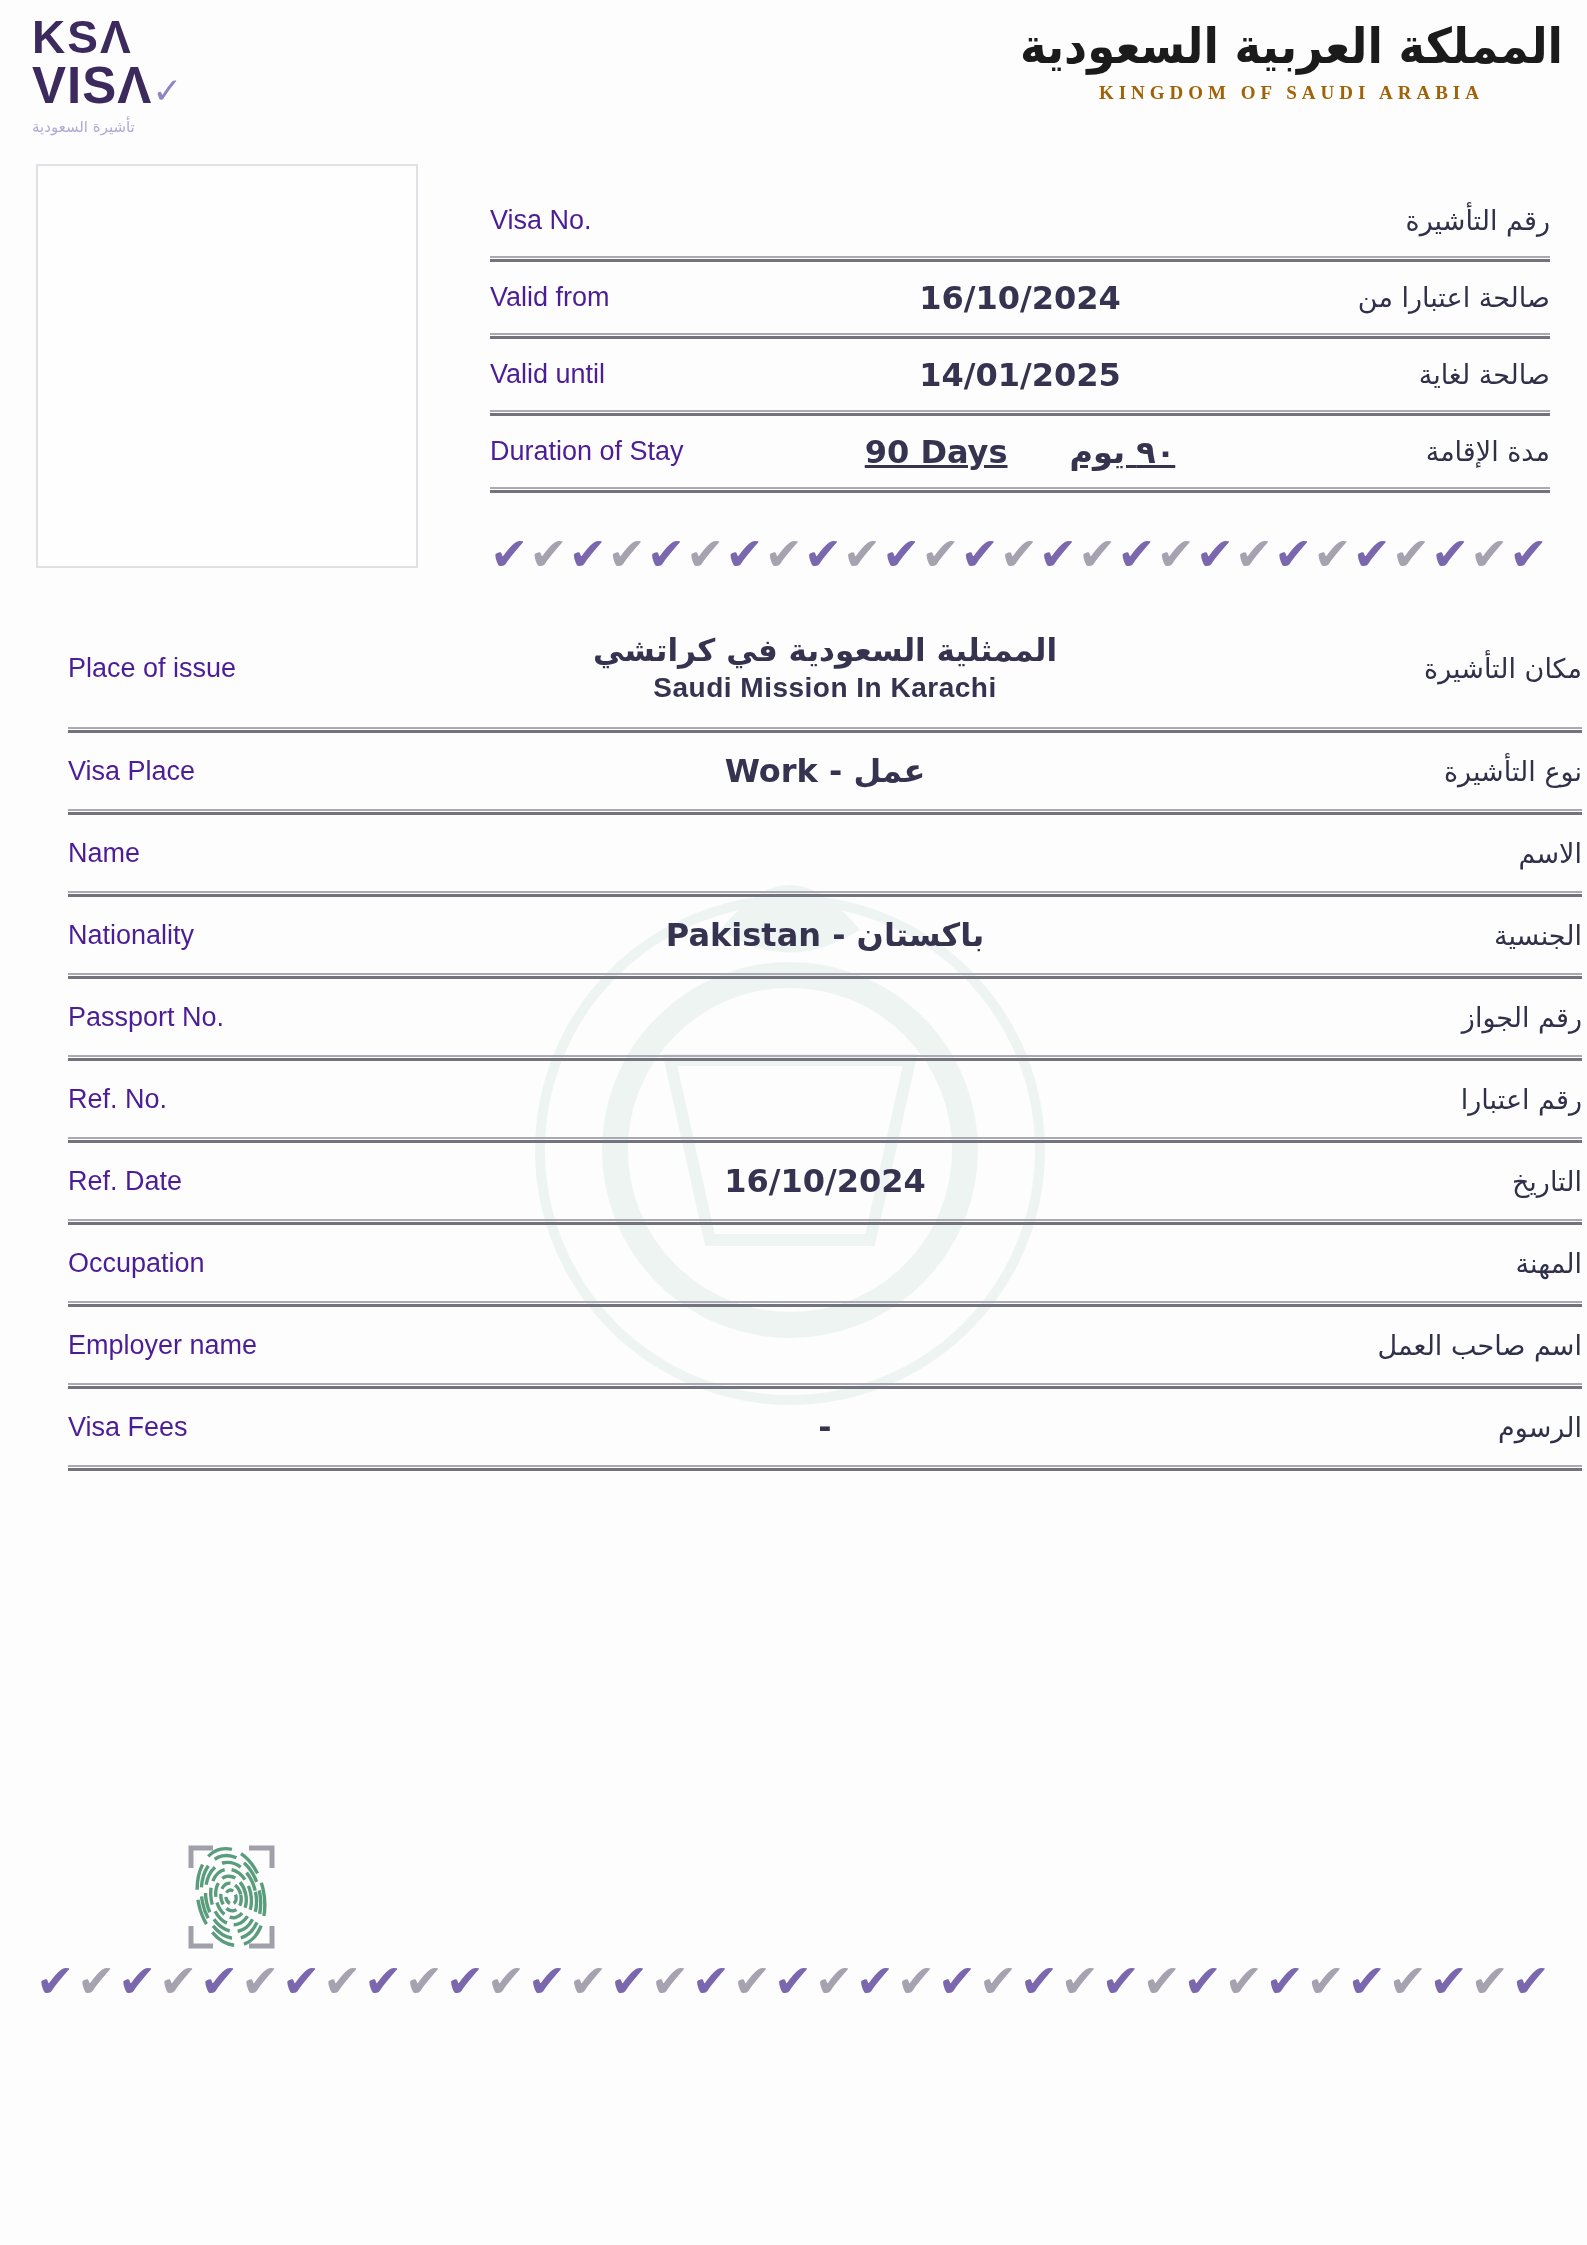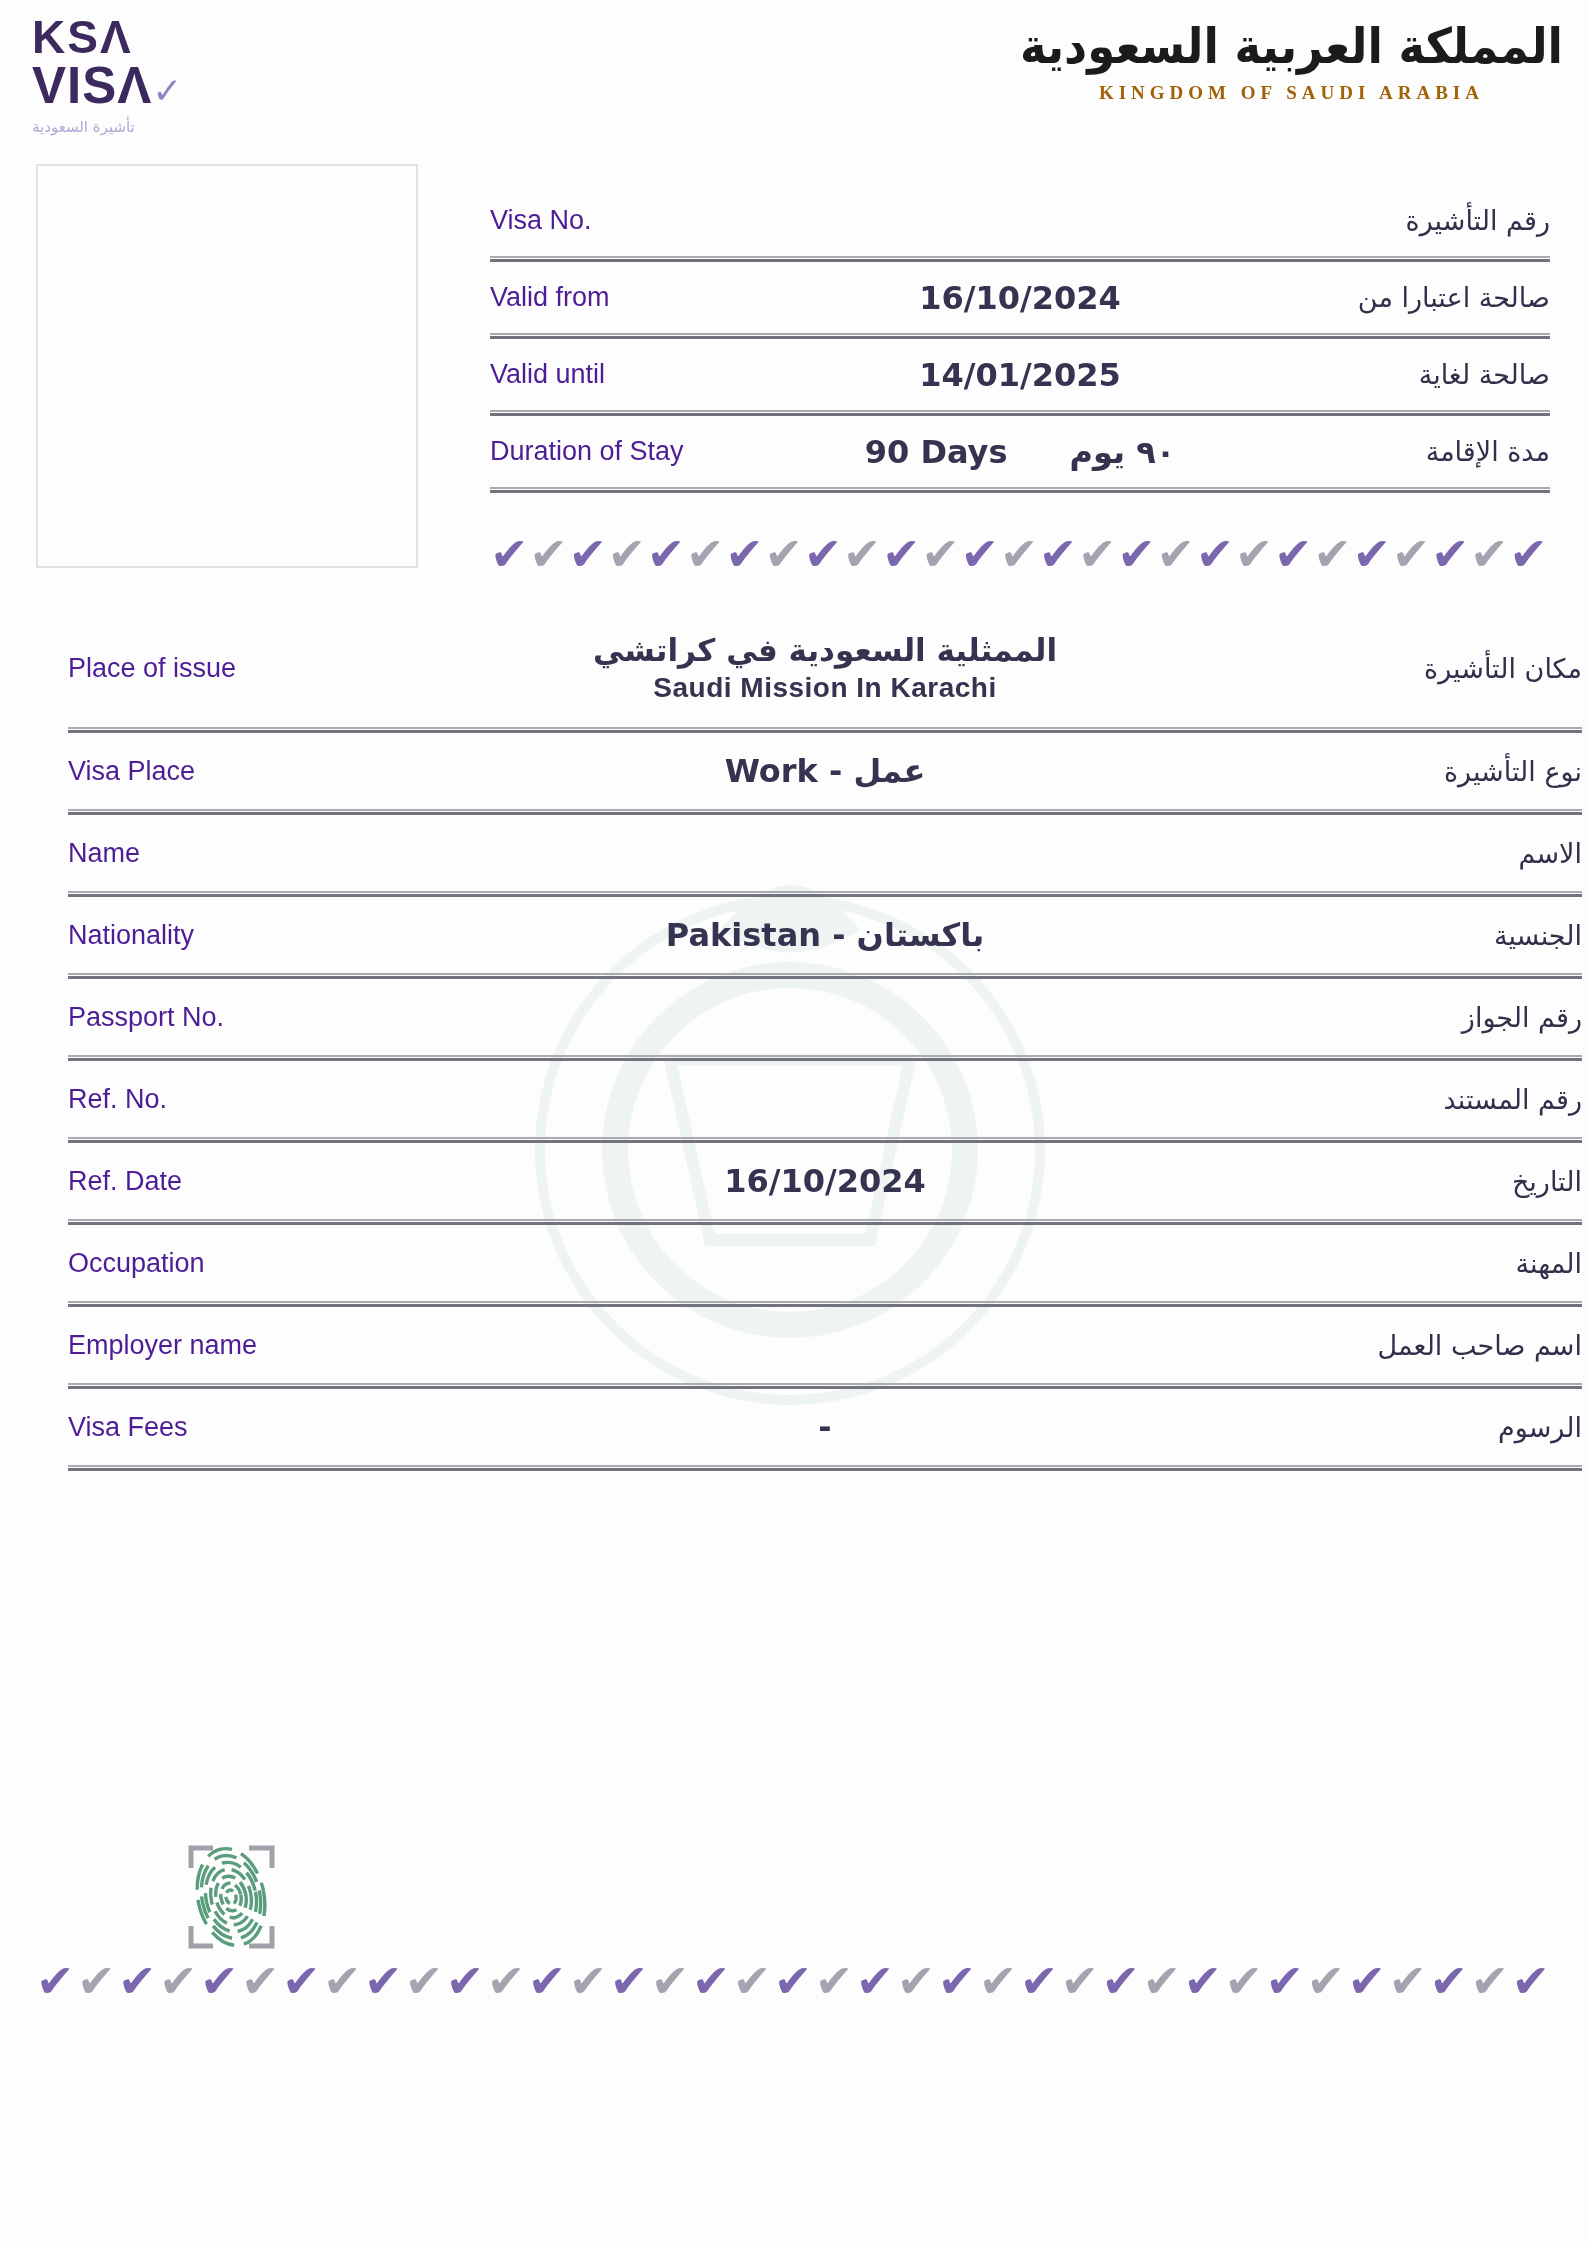--- a/index.html
+++ b/index.html
@@ -35,21 +35,21 @@
   .t2 .row { height:76px; }
   .t2 .row-tall { height:117px; }
   .sep { height:6px;
     background:linear-gradient(180deg,#abaab2 0 2px, rgba(255,255,255,0) 2px 3px, #73737d 3px 6px); }
 
   .lbl-en { font-size:27px; color:#4c1d95; }
   .lbl-ar { font-size:27px; color:#30304a; font-family:"DejaVu Sans", sans-serif; }
   .val { position:absolute; left:50%; top:50%; transform:translate(-50%,-50%);
     font-size:32px; font-weight:bold; color:#35334f; white-space:nowrap;
     font-family:"DejaVu Sans", sans-serif; }
-  .val-pair { display:flex; align-items:center; gap:62px; }
+  .val-pair { display:flex; align-items:center; gap:62px;text-decoration:underline; }
   .val-stack { text-align:center; line-height:1.28; }
   .val-stack .ar { font-size:31px; }
   .val-stack .en { font-size:28px; letter-spacing:0.5px; font-family:"Liberation Sans", sans-serif; }
 
   
   .checkrow { position:absolute; display:flex; justify-content:space-between;
     font-family:"DejaVu Sans", sans-serif; font-weight:bold; }
   .checkrow .chk { font-size:46px; line-height:1; }
   .checkrow-top { left:490px; top:531px; width:1058px; }
   .checkrow-bottom { left:36px; top:1958px; width:1514px; }
@@ -173,21 +173,21 @@
     <div class="sep"></div>
     <div class="row">
       <span class="lbl-en">Passport No.</span>
       <span class="val"></span>
       <span class="lbl-ar" dir="rtl">رقم الجواز</span>
     </div>
     <div class="sep"></div>
     <div class="row">
       <span class="lbl-en">Ref. No.</span>
       <span class="val"></span>
-      <span class="lbl-ar" dir="rtl">رقم المستند</span>
+      <span class="lbl-ar" dir="rtl">رقم اعتبارا</span>
     </div>
     <div class="sep"></div>
     <div class="row">
       <span class="lbl-en">Ref. Date</span>
       <span class="val">16/10/2024</span>
       <span class="lbl-ar" dir="rtl">التاريخ</span>
     </div>
     <div class="sep"></div>
     <div class="row">
       <span class="lbl-en">Occupation</span>

